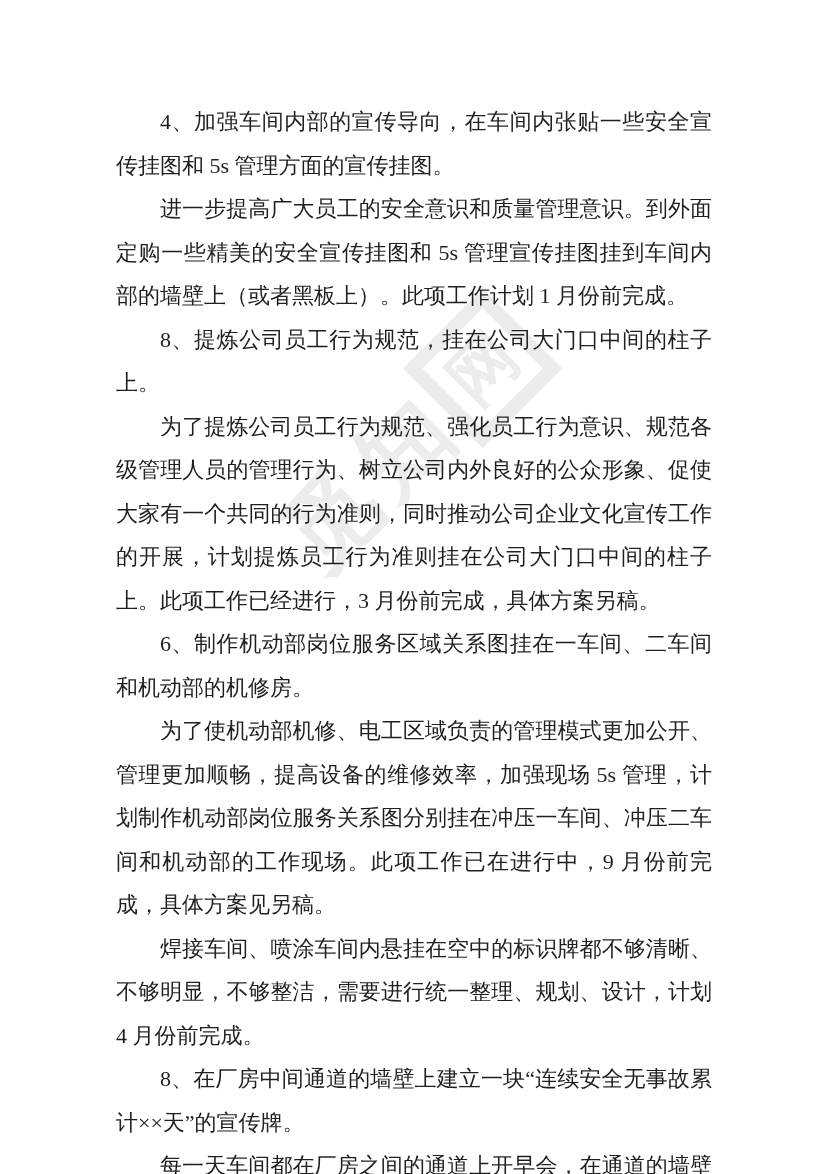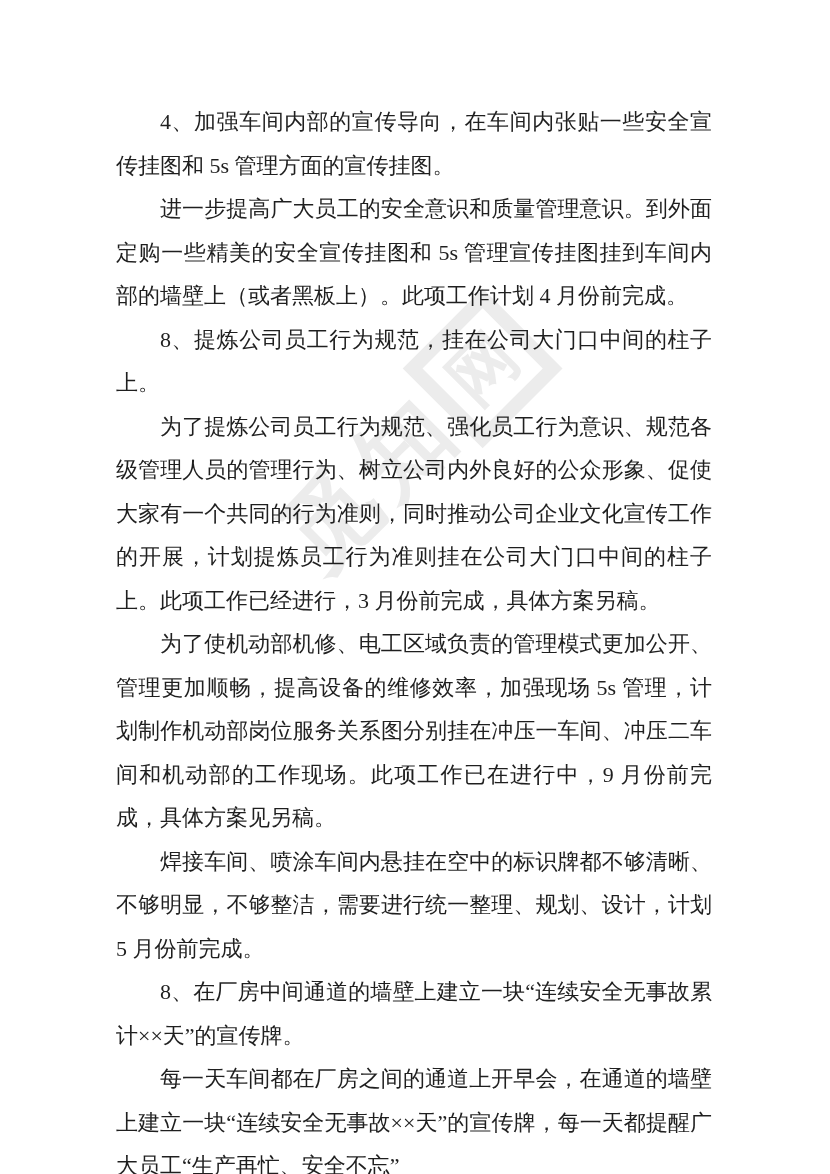--- a/index.html
+++ b/index.html
@@ -81,22 +81,23 @@
 
   <div class="watermark wm-bottom">
 
     <span class="wm-logo">
       <span class="wm-char">网</span>
     </span>
   </div>
 
   <div class="content">
     <p>4、加强车间内部的宣传导向，在车间内张贴一些安全宣传挂图和 5s 管理方面的宣传挂图。</p>
-    <p>进一步提高广大员工的安全意识和质量管理意识。到外面定购一些精美的安全宣传挂图和 5s 管理宣传挂图挂到车间内部的墙壁上（或者黑板上）。此项工作计划 4 月份前完成。</p>
+    <p>进一步提高广大员工的安全意识和质量管理意识。到外面定购一些精美的安全宣传挂图和 5s 管理宣传挂图挂到车间内部的墙壁上（或者黑板上）。此项工作计划 1 月份前完成。</p>
     <p>8、提炼公司员工行为规范，挂在公司大门口中间的柱子上。</p>
     <p>为了提炼公司员工行为规范、强化员工行为意识、规范各级管理人员的管理行为、树立公司内外良好的公众形象、促使大家有一个共同的行为准则，同时推动公司企业文化宣传工作的开展，计划提炼员工行为准则挂在公司大门口中间的柱子上。此项工作已经进行，3 月份前完成，具体方案另稿。</p>
+    <p>6、制作机动部岗位服务区域关系图挂在一车间、二车间和机动部的机修房。</p>
     <p>为了使机动部机修、电工区域负责的管理模式更加公开、管理更加顺畅，提高设备的维修效率，加强现场 5s 管理，计划制作机动部岗位服务关系图分别挂在冲压一车间、冲压二车间和机动部的工作现场。此项工作已在进行中，9 月份前完成，具体方案见另稿。</p>
-    <p>焊接车间、喷涂车间内悬挂在空中的标识牌都不够清晰、不够明显，不够整洁，需要进行统一整理、规划、设计，计划 5 月份前完成。</p>
+    <p>焊接车间、喷涂车间内悬挂在空中的标识牌都不够清晰、不够明显，不够整洁，需要进行统一整理、规划、设计，计划 4 月份前完成。</p>
     <p>8、在厂房中间通道的墙壁上建立一块“连续安全无事故累计××天”的宣传牌。</p>
     <p>每一天车间都在厂房之间的通道上开早会，在通道的墙壁上建立一块“连续安全无事故××天”的宣传牌，每一天都提醒广大员工“生产再忙、安全不忘”</p>
   </div>
 
 </div>
 
 </body></html>

